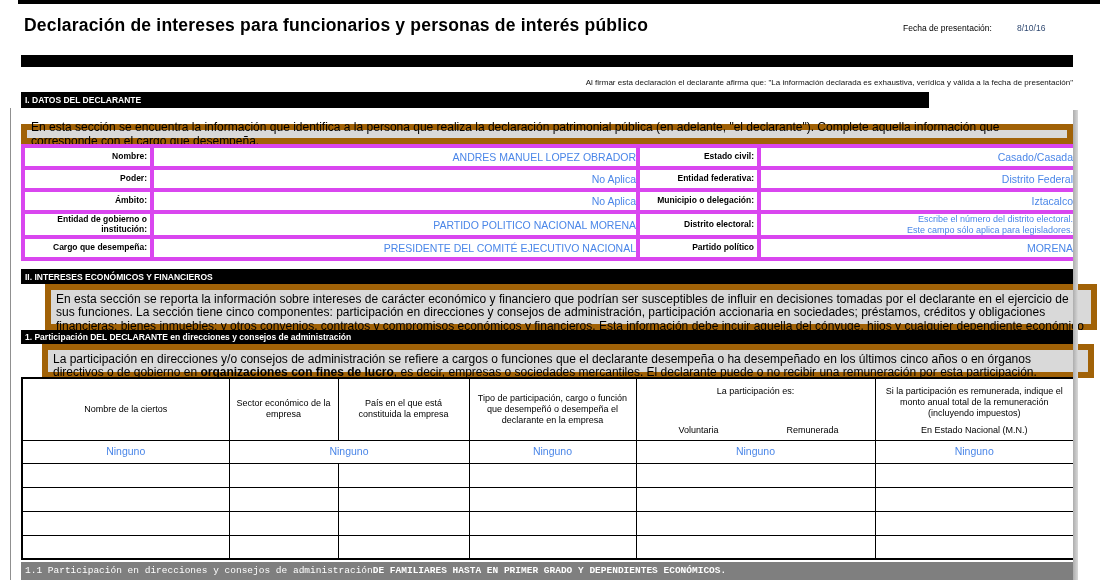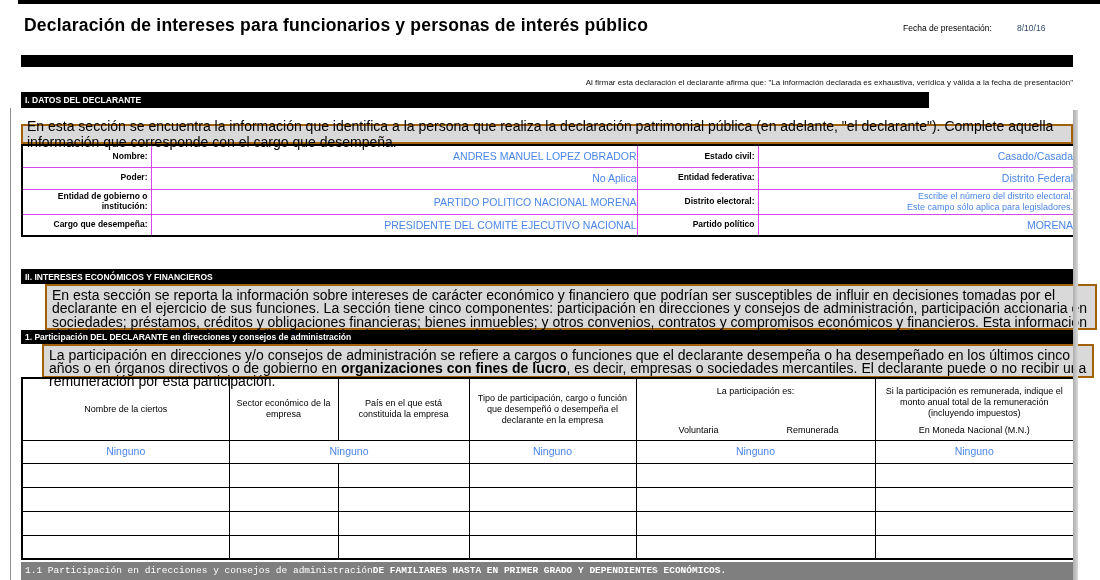--- a/index.html
+++ b/index.html
@@ -12,29 +12,29 @@
 
   #topbar   { left: 18px; top: 0; width: 1082px; height: 4px; background: #000; }
   #title    { left: 24px; top: 15px; font-size: 17.5px; font-weight: bold; letter-spacing: .2px; }
   #fecha-label { left: 903px; top: 23px; font-size: 8.5px; }
   #fecha-value { left: 1017px; top: 23px; font-size: 8.5px; color: #2f4870; }
   #mainbar  { left: 21px; top: 55px; width: 1052px; height: 12px; background: #000; }
   #statement{ left: 21px; top: 78px; width: 1052px; text-align: right; font-size: 8px; color: #111; }
 
   .bar { background: #000; color: #fff; font-weight: bold; font-size: 8.5px;
          display: flex; align-items: center; padding-left: 4px; }
-  .desc { background: #d9d9d9; border: 2px solid #a16207; font-size: 14px; color: #000; }
+  .desc { background: #d9d9d9; border: 6px solid #a16207; font-size: 12px; color: #000; }
 
   #s1bar  { left: 21px; top: 92px; width: 908px; height: 16px; }
   #s1desc { left: 21px; top: 124px; width: 1052px; height: 20px;
             display: flex; align-items: center; padding-left: 4px; }
 
   #ftable { left: 21px; top: 144px; width: 1052px; border-collapse: collapse;
             table-layout: fixed; border: 2px solid #000; }
-  #ftable td { border: 1px solid #d946ef; overflow: hidden; vertical-align: middle; text-align: right; }
+  #ftable td { border: 4px solid #d946ef; overflow: hidden; vertical-align: middle; text-align: right; }
   #ftable tr { height: 22px; }
   #ftable tr.tall { height: 25px; }
   .lab { font-size: 8.5px; font-weight: bold; text-align: right; padding-right: 3px; line-height: 9.5px; }
   .val { font-size: 10.5px; color: #4a86e8; padding-left: 3px; }
   .small-val { font-size: 9px; line-height: 10.5px; white-space: pre-line; }
 
   #s2bar   { left: 21px; top: 269px; width: 1052px; height: 15px; }
   #s2desc  { left: 21px; top: 284px; width: 1052px; height: 46px; line-height: 13.4px; padding: 3px 5px; margin-left: 24px; }
   #sub1bar { left: 21px; top: 330px; width: 1052px; height: 14px; }
   #sub1desc{ left: 21px; top: 344px; width: 1052px; height: 34px; line-height: 13px; padding: 3px 5px; margin-left: 21px; }
@@ -84,20 +84,26 @@
     <td class="lab">Nombre:</td>
     <td class="val">ANDRES MANUEL LOPEZ OBRADOR</td>
     <td class="lab">Estado civil:</td>
     <td class="val">Casado/Casada</td>
   </tr>
   <tr>
     <td class="lab">Poder:</td>
     <td class="val">No Aplica</td>
     <td class="lab">Entidad federativa:</td>
     <td class="val">Distrito Federal</td>
+  </tr>
+  <tr>
+    <td class="lab">Ámbito:</td>
+    <td class="val">No Aplica</td>
+    <td class="lab">Municipio o delegación:</td>
+    <td class="val">Iztacalco</td>
   </tr>
   <tr class="tall">
     <td class="lab">Entidad de gobierno o institución:</td>
     <td class="val">PARTIDO POLITICO NACIONAL MORENA</td>
     <td class="lab">Distrito electoral:</td>
     <td class="val small-val">Escribe el número del distrito electoral.
 Este campo sólo aplica para legisladores.</td>
   </tr>
   <tr>
     <td class="lab">Cargo que desempeña:</td>
@@ -134,21 +140,21 @@
         <div>La participación es:</div>
         <div class="opts">
           <span>Voluntaria</span>
           <span>Remunerada</span>
         </div>
       </div>
     </td>
     <td>
       <div class="hcol">
         <div>Si la participación es remunerada, indique el monto anual total de la remuneración (incluyendo impuestos)</div>
-        <div>En Moneda Nacional (M.N.)</div>
+        <div>En Estado Nacional (M.N.)</div>
       </div>
     </td>
   </tr>
   <tr class="nrow">
     <td>Ninguno</td>
     <td colspan="2">Ninguno</td>
     <td>Ninguno</td>
     <td>Ninguno</td>
     <td>Ninguno</td>
   </tr>

